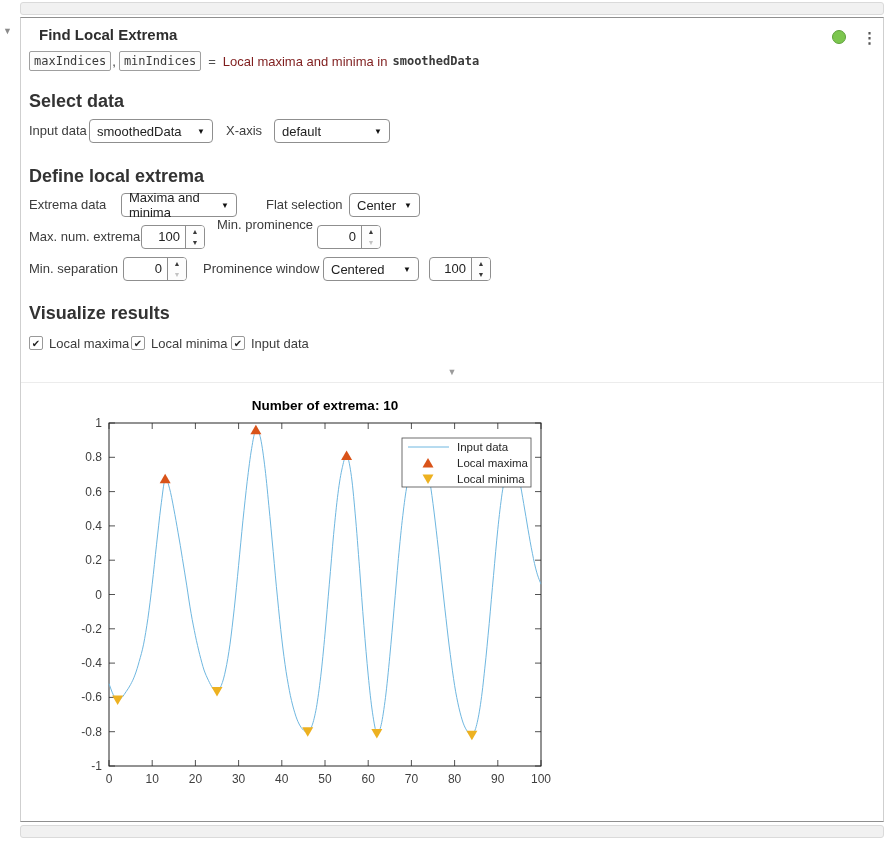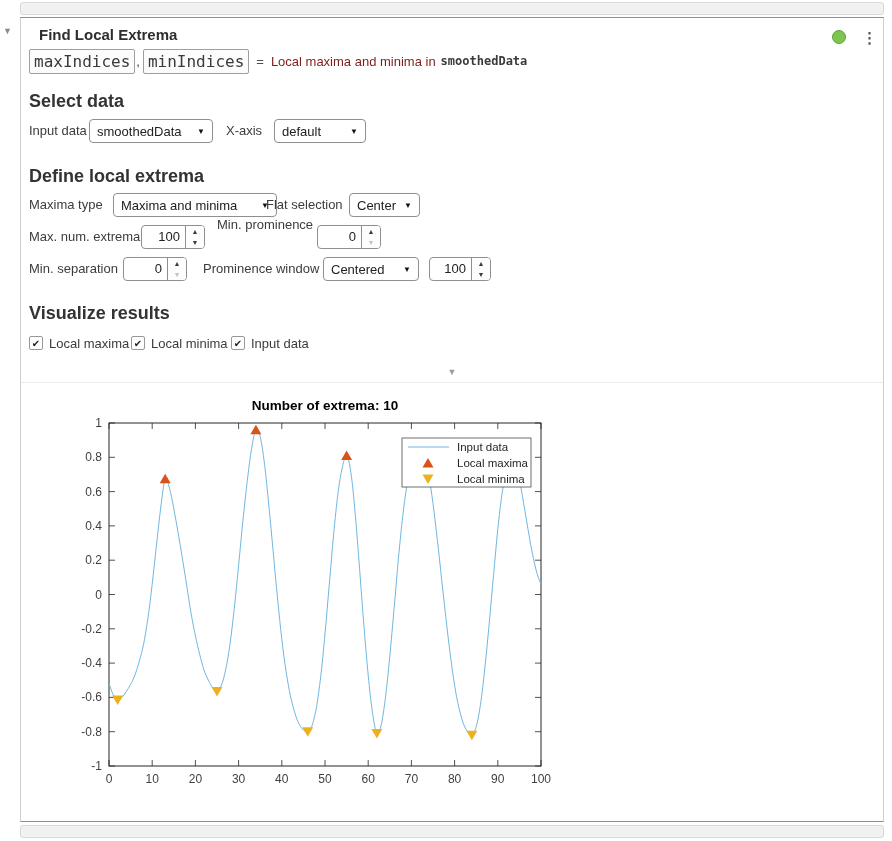--- a/index.html
+++ b/index.html
@@ -30,21 +30,21 @@
   }
   .menu-dots{
     position:absolute;left:841px;top:11px;font-size:15px;color:#555;cursor:pointer;
     width:12px;text-align:center;font-weight:bold;
   }
   .code-line{
     position:absolute;left:8px;top:31px;height:24px;display:flex;align-items:center;
     font-size:13px;color:#4f4f4f;
   }
   .code-token{
-    font-family:"DejaVu Sans Mono",monospace;font-size:16px;color:#3a3a3a;
+    font-family:"DejaVu Sans Mono",monospace;font-size:12px;color:#3a3a3a;
     border:1px solid #9f9f9f;border-radius:2px;padding:2px 4px;background:#fcfcfc;
   }
   .code-comma{margin:0 3px 0 1px;color:#3a3a3a;}
   .code-eq{margin:0 7px;color:#4f4f4f;}
   .code-desc{color:#7f1d1d;}
   .code-var{font-family:"DejaVu Sans Mono",monospace;font-weight:bold;color:#3a3a3a;font-size:12px;margin-left:5px;}
   .section-heading{
     position:absolute;left:8px;font-size:18px;font-weight:bold;color:#333;
   }
   .ctl-label{position:absolute;font-size:13px;color:#3c3c3c;line-height:24px;height:24px;}
@@ -99,29 +99,29 @@
   </div>
 
   <div class="section-heading" style="top:73px;">Select data</div>
 
   <div class="ctl-label" style="left:8px;top:101px;">Input data</div>
   <div class="dropdown" style="left:68px;top:101px;width:124px;">
     <span>smoothedData</span>
     <span class="dd-caret">▼</span>
   </div>
   <div class="ctl-label" style="left:205px;top:101px;">X-axis</div>
-  <div class="dropdown" style="left:253px;top:101px;width:92px;">
+  <div class="dropdown" style="left:253px;top:101px;width:116px;">
     <span>default</span>
     <span class="dd-caret">▼</span>
   </div>
 
   <div class="section-heading" style="top:148px;">Define local extrema</div>
 
-  <div class="ctl-label" style="left:8px;top:175px;">Maxima type</div>
-  <div class="dropdown" style="left:92px;top:175px;width:164px;">
+  <div class="ctl-label" style="left:8px;top:175px;">Extrema data</div>
+  <div class="dropdown" style="left:100px;top:175px;width:116px;">
     <span>Maxima and minima</span>
     <span class="dd-caret">▼</span>
   </div>
   <div class="ctl-label" style="left:245px;top:175px;">Flat selection</div>
   <div class="dropdown" style="left:328px;top:175px;width:71px;">
     <span>Center</span>
     <span class="dd-caret">▼</span>
   </div>
 
   <div class="ctl-label" style="left:8px;top:207px;">Max. num. extrema</div>

